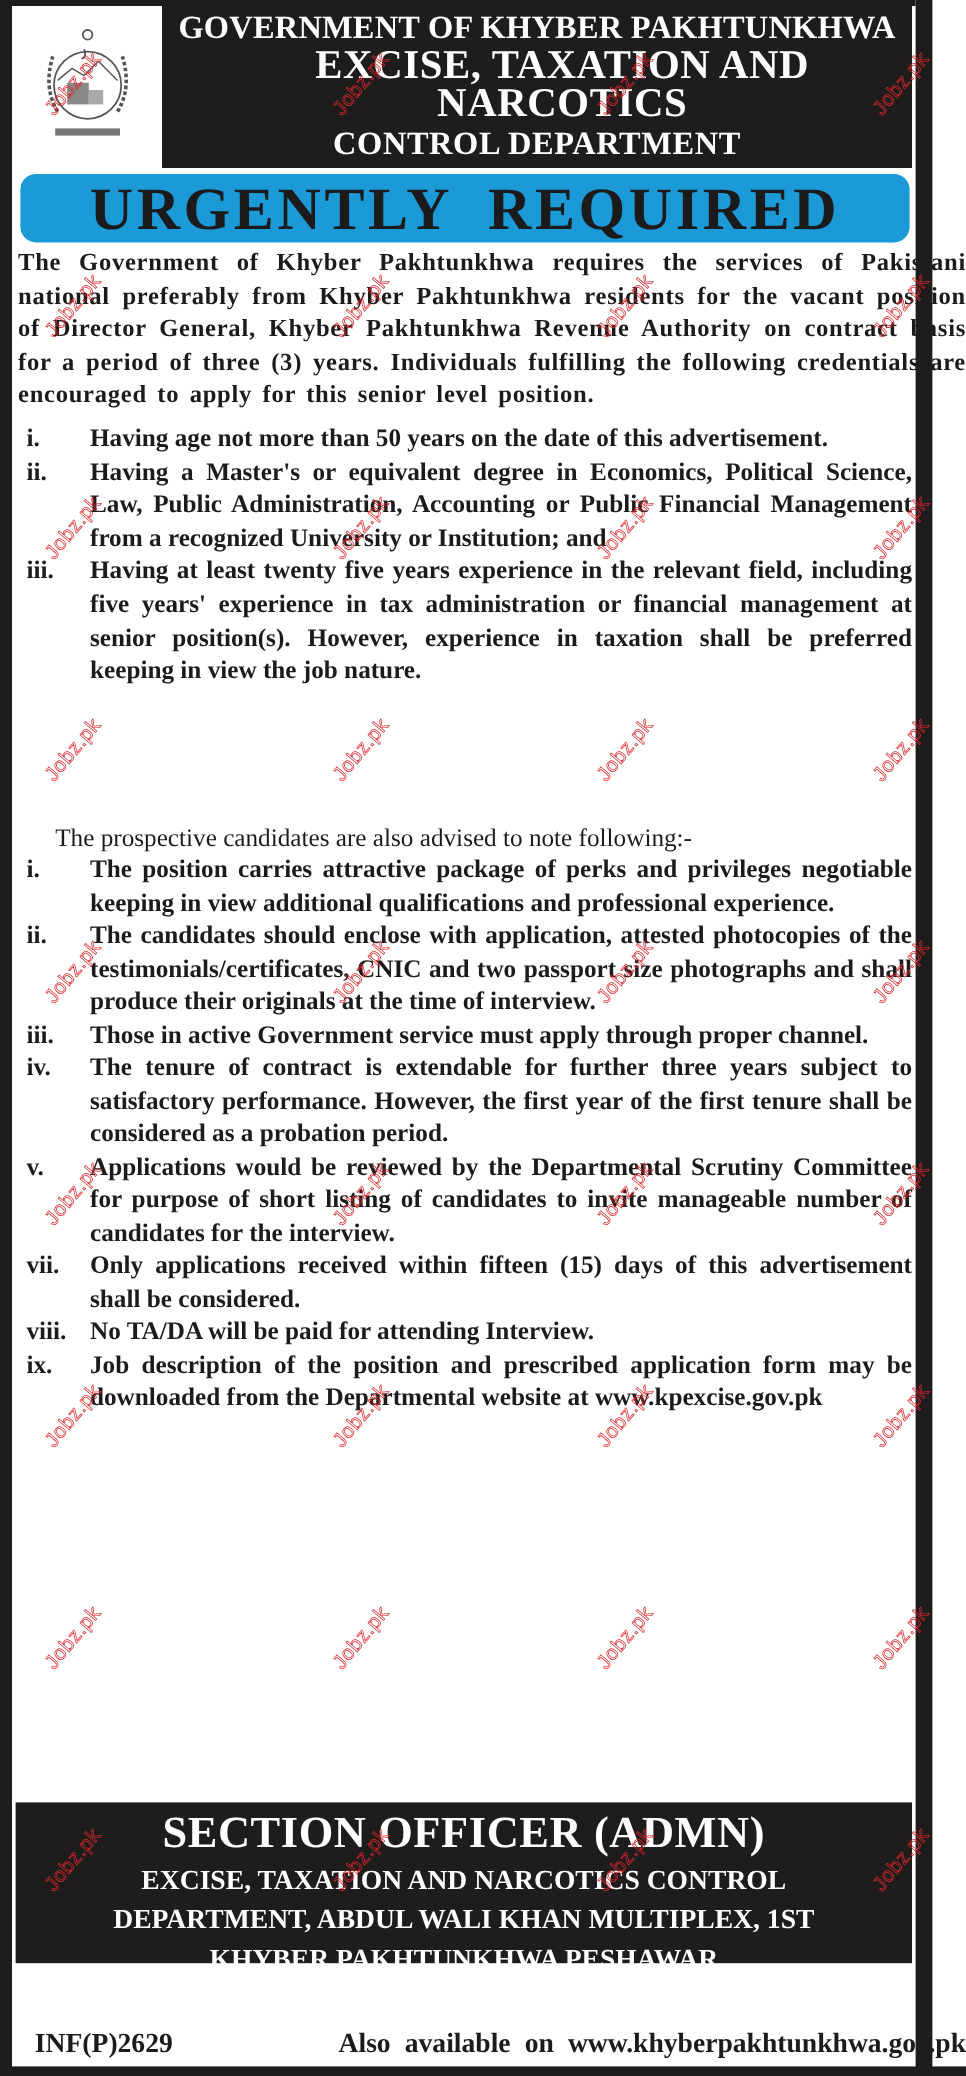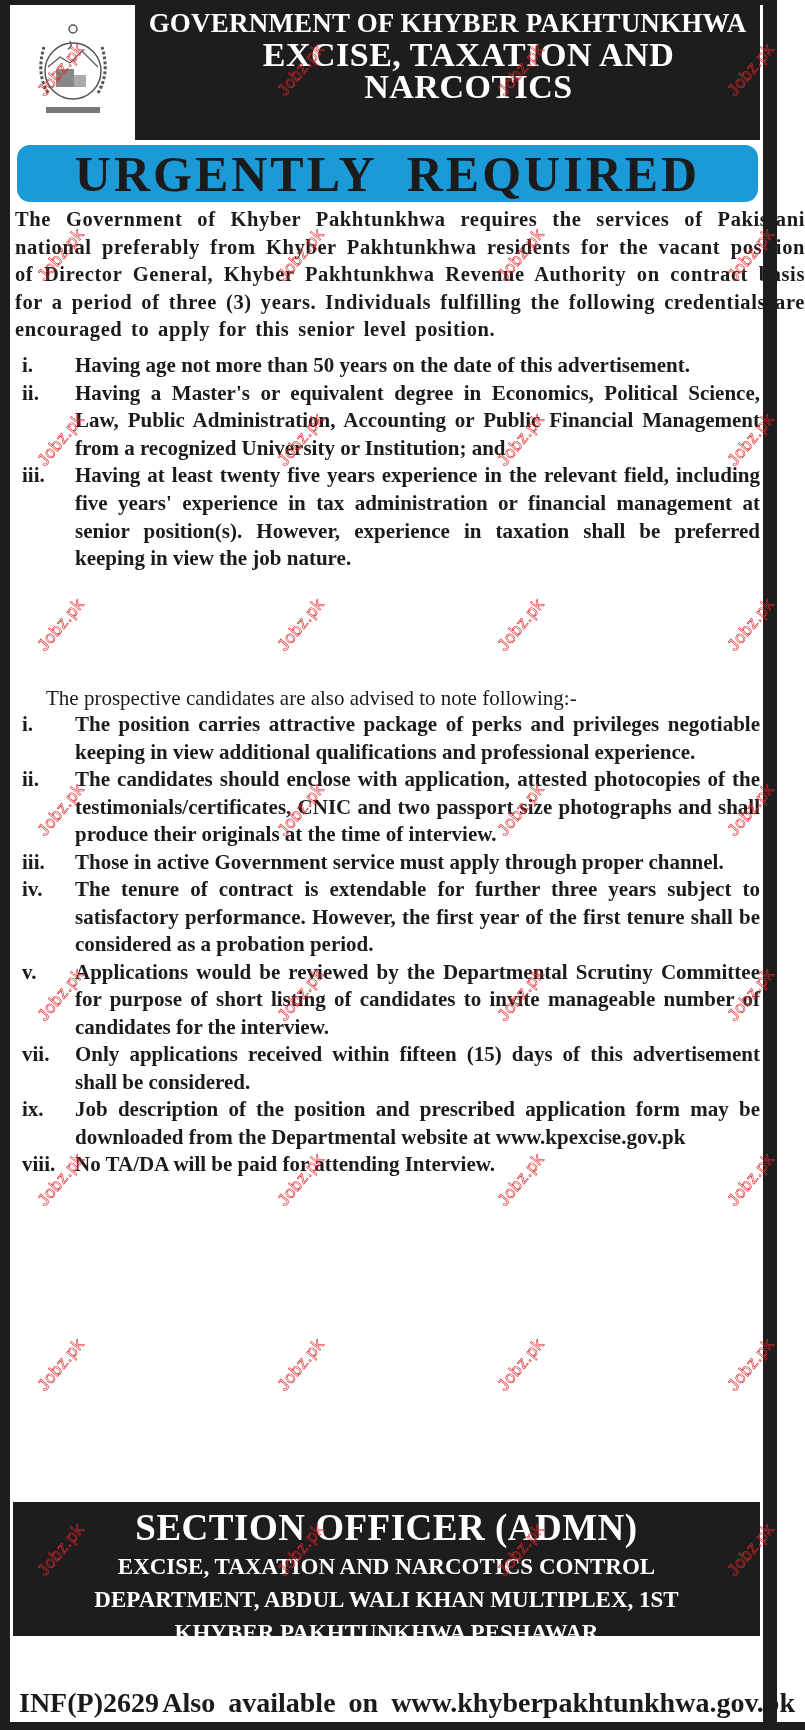--- a/index.html
+++ b/index.html
@@ -35,21 +35,21 @@
   .list1 .item { line-height:27.6px; }
   .list2 { top:711px; }
   .list2 .item { line-height:27.5px; }
   .note-heading { position:absolute; left:46px; top:684px; font-weight:normal; font-size:21px; line-height:28px; }
 
   .section-box { position:absolute; left:13px; top:1502px; width:747px; height:134px; background:#1e1c1c;
                  color:#fff; text-align:center; font-weight:bold; box-sizing:border-box; padding-top:4px; }
   .so-title { font-size:37px; line-height:44px; letter-spacing:0.5px; }
   .so-line { font-size:23px; line-height:33px; }
 
-  .footer { position:absolute; left:5px; top:1686px; width:790px; height:34px; font-weight:bold; font-size:28px; line-height:34px; }
+  .footer { position:absolute; left:15px; top:1686px; width:790px; height:34px; font-weight:bold; font-size:23px; line-height:34px; }
   .footer .ref { position:absolute; left:14px; }
   .footer .avail { position:absolute; right:0; word-spacing:6px; }
 
   .watermark { position:absolute; font-family:"Liberation Sans", sans-serif; font-size:17px; color:transparent;
                -webkit-text-stroke:0.6px #e0262a; transform:rotate(-50deg); z-index:6; pointer-events:none; letter-spacing:0.5px; }
 </style>
 </head>
 <body>
 
 <div class="border-left"></div>
@@ -69,20 +69,21 @@
     </g>
     <rect x="24" y="46" width="18" height="18" fill="#888"></rect>
     <rect x="42" y="52" width="12" height="12" fill="#aaa"></rect>
     <rect x="14" y="84" width="54" height="6" fill="#777"></rect>
   </svg>
 </div>
 
 <div class="header-box">
   <div class="hl1">GOVERNMENT OF KHYBER PAKHTUNKHWA</div>
   <div class="hl2">EXCISE, TAXATION AND NARCOTICS</div>
+  <div class="hl3">CONTROL DEPARTMENT</div>
 </div>
 
 <div class="banner" style="white-space:pre;border-radius:13px;">URGENTLY  REQUIRED</div>
 
 <div class="intro">The Government of Khyber Pakhtunkhwa requires the services of Pakistani national preferably from Khyber Pakhtunkhwa residents for the vacant position of Director General, Khyber Pakhtunkhwa Revenue Authority on contract basis for a period of three (3) years. Individuals fulfilling the following credentials are encouraged to apply for this senior level position.</div>
 
 <div class="list list1">
   <div class="item">
     <span class="num">i.</span>
     <span class="txt">Having age not more than 50 years on the date of this advertisement.</span>
@@ -118,26 +119,26 @@
   </div>
   <div class="item">
     <span class="num">v.</span>
     <span class="txt">Applications would be reviewed by the Departmental Scrutiny Committee for purpose of short listing of candidates to invite manageable number of candidates for the interview.</span>
   </div>
   <div class="item">
     <span class="num">vii.</span>
     <span class="txt">Only applications received within fifteen (15) days of this advertisement shall be considered.</span>
   </div>
   <div class="item">
+    <span class="num">viii.</span>
+    <span class="txt">No TA/DA will be paid for attending Interview.</span>
+  </div>
+  <div class="item">
     <span class="num">ix.</span>
     <span class="txt">Job description of the position and prescribed application form may be downloaded from the Departmental website at www.kpexcise.gov.pk</span>
-  </div>
-  <div class="item">
-    <span class="num">viii.</span>
-    <span class="txt">No TA/DA will be paid for attending Interview.</span>
   </div>
 </div>
 
 <div class="section-box">
   <div class="so-title">SECTION OFFICER (ADMN)</div>
   <div class="so-line">EXCISE, TAXATION AND NARCOTICS CONTROL</div>
   <div class="so-line">DEPARTMENT, ABDUL WALI KHAN MULTIPLEX, 1ST</div>
   <div class="so-line">KHYBER PAKHTUNKHWA PESHAWAR</div>
   <div class="so-line">FLOOR, BLOCK-C, CIVIL SECRETARIAT,</div>
 </div>

